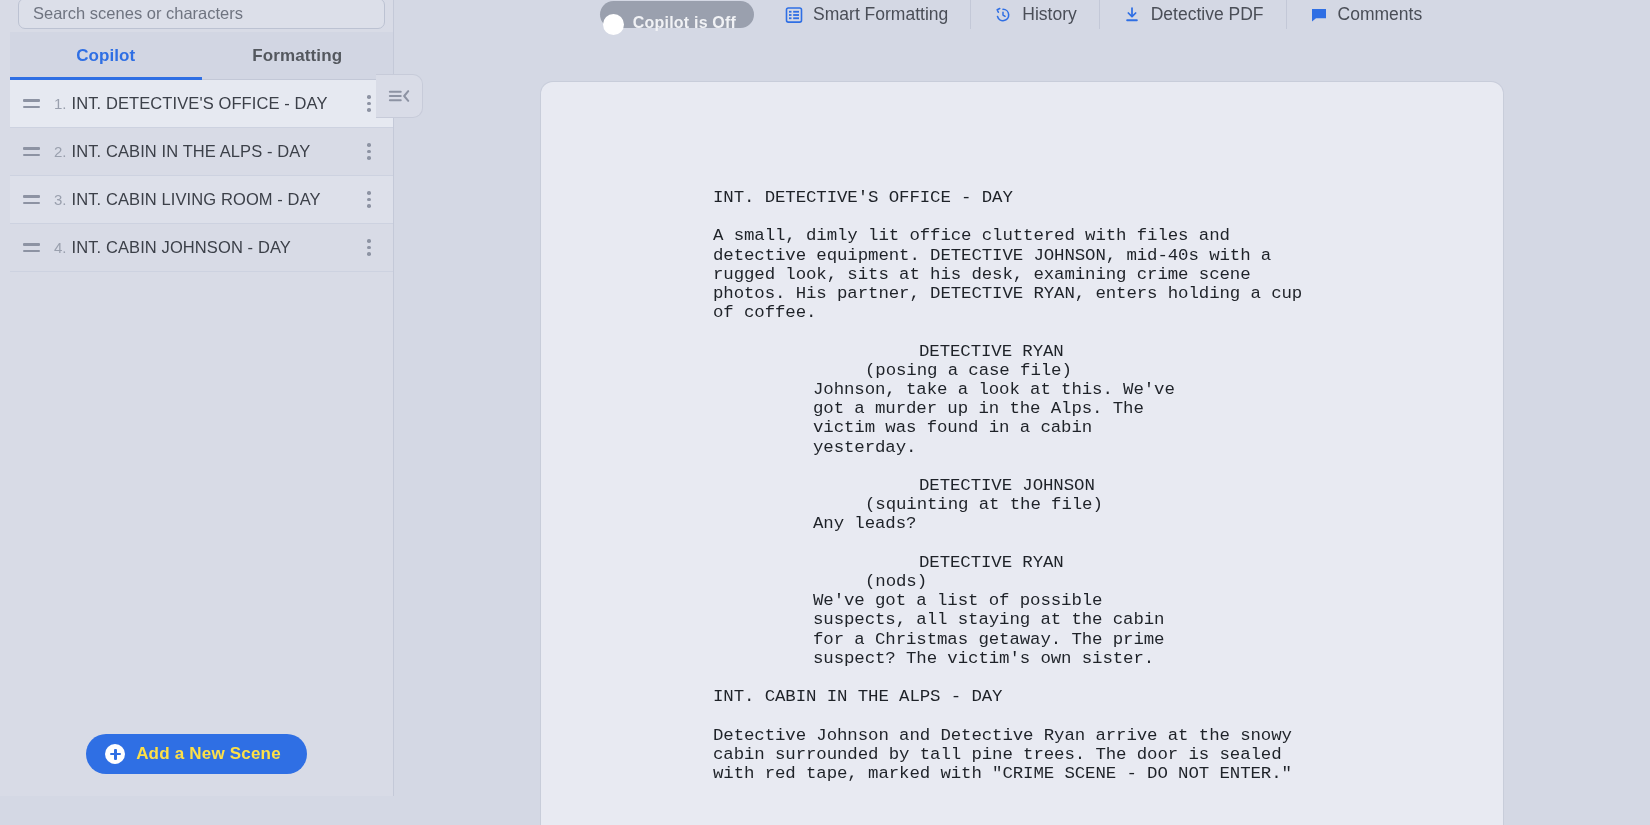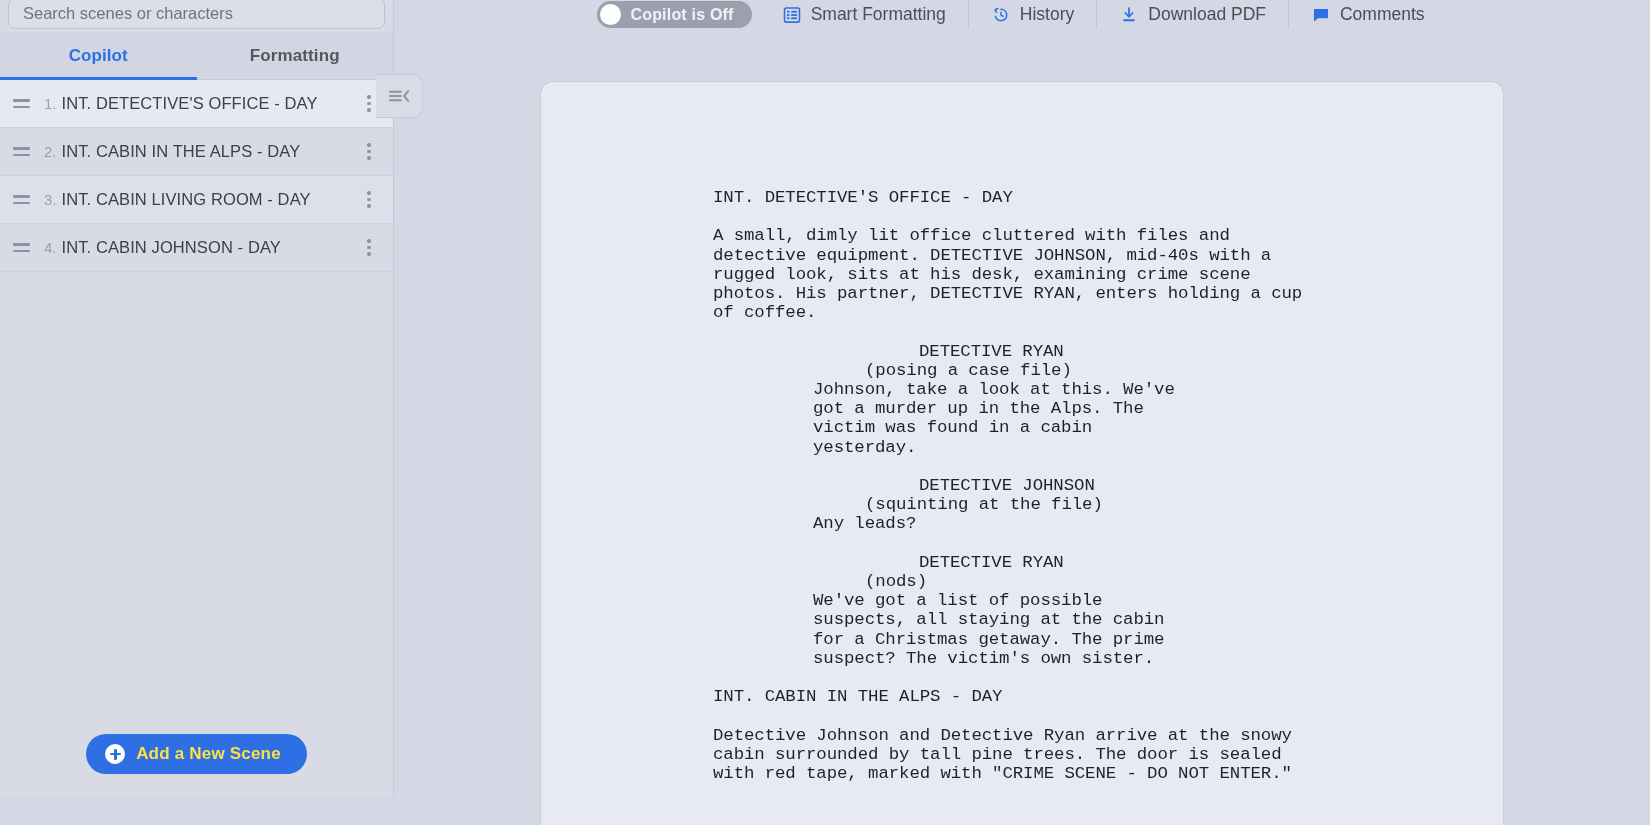--- a/index.html
+++ b/index.html
@@ -18,20 +18,21 @@
   }
 
   
   .sidebar {
     position: relative;
     width: 394px;
     height: 796px;
     background: #d8dbe6;
     flex: 0 0 394px;
     border-right: 1px solid #c4c9d8;
+    padding-left: 10px;
   }
 
   .search-wrap {
     padding: 0 8px;
     height: 32px;
     display: flex;
     align-items: flex-start;
   }
   .search-box {
     width: 100%;
@@ -203,26 +204,26 @@
     white-space: nowrap;
   }
   .toolbar-divider {
     width: 1px; height: 29px;
     background: #c3c8d7;
     flex: 0 0 1px;
   }
 
   .copilot-toggle {
     display: inline-flex;
-    align-items: center;
+    align-items: flex-start;
     gap: 9px;
     background: #9aa0ae;
     border-radius: 14px;
     height: 27px;
-    padding: 0 18px 0 3px;
+    padding: 13px 18px 0 3px;
     margin-right: 8px;
     cursor: pointer;
   }
   .copilot-knob {
     width: 21px; height: 21px;
     border-radius: 50%;
     background: #fff;
     flex: 0 0 21px;
   }
   .copilot-label {
@@ -412,21 +413,21 @@
       <div class="toolbar-divider"></div>
 
       <div class="tool-item">
         <span class="icon">
           <svg width="20" height="20" viewBox="0 0 24 24" fill="none">
             <path d="M12 3.6v9.6" stroke="#2f6fe4" stroke-width="2.1" stroke-linecap="round"></path>
             <path d="M7.6 9.6 12 14l4.4-4.4" stroke="#2f6fe4" stroke-width="2.1" stroke-linecap="round" stroke-linejoin="round"></path>
             <rect x="5" y="17.1" width="14" height="2.5" rx="1.2" fill="#2f6fe4"></rect>
           </svg>
         </span>
-        <span>Download PDF</span>
+        <span>Detective PDF</span>
       </div>
 
       <div class="toolbar-divider"></div>
 
       <div class="tool-item">
         <span class="icon">
           <svg width="20" height="20" viewBox="0 0 24 24" fill="none">
             <path d="M3.6 4.8h16.8v11.1H8.4l-4.8 3.9z" fill="#2f6fe4"></path>
           </svg>
         </span>

